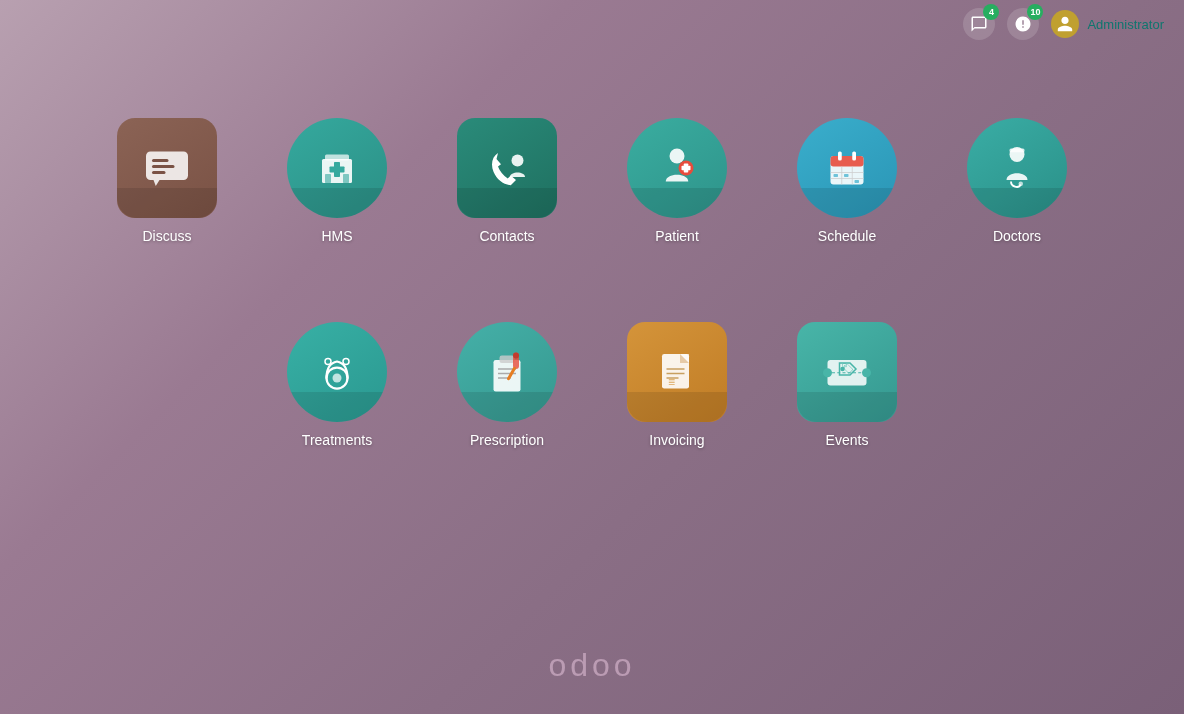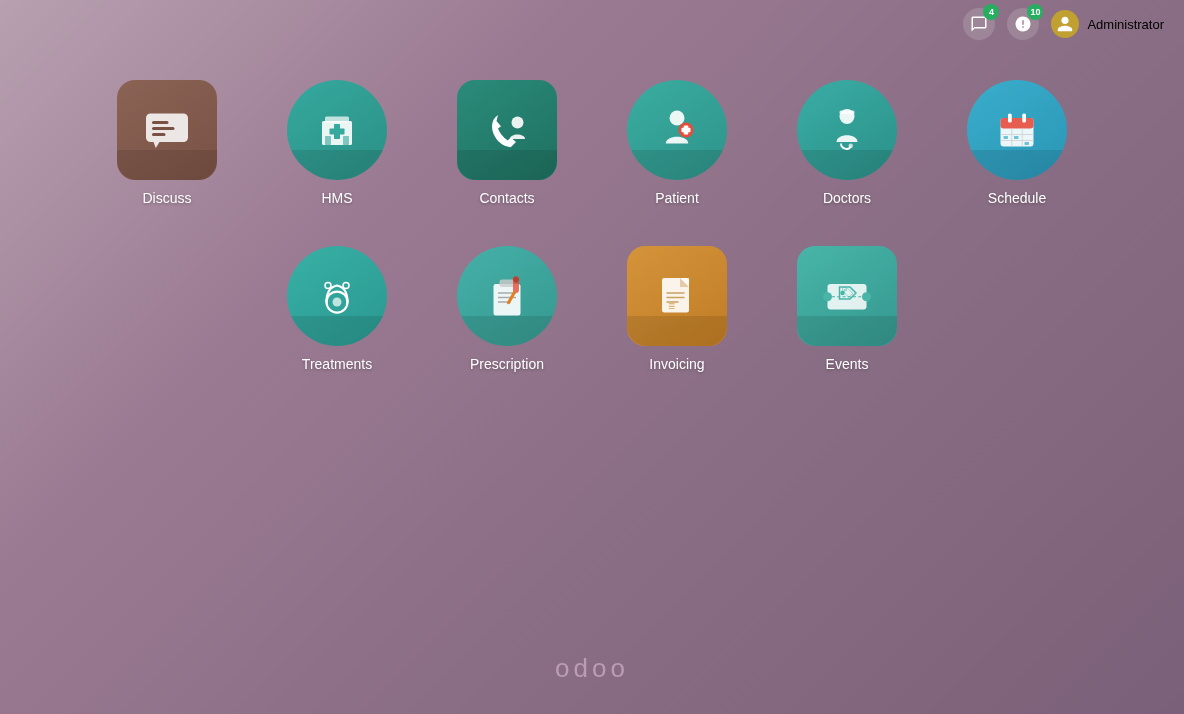--- a/index.html
+++ b/index.html
@@ -59,21 +59,21 @@
       width: 18px;
       height: 18px;
       fill: white;
     }
 
     .user-menu {
       display: flex;
       align-items: center;
       gap: 8px;
       cursor: pointer;
-      color: #000000;
+      color: #0f766e;
       font-size: 13px;
     }
 
     .user-avatar {
       width: 28px;
       height: 28px;
       border-radius: 50%;
       background: #c0a030;
       display: flex;
       align-items: center;
@@ -100,20 +100,21 @@
       align-items: flex-start;
       justify-content: center;
     }
 
     .app-item {
       display: flex;
       flex-direction: column;
       align-items: center;
       cursor: pointer;
       width: 110px;
+      margin-top: 38px;
     }
 
     .app-icon {
       width: 100px;
       height: 100px;
       border-radius: 20px;
       display: flex;
       align-items: center;
       justify-content: center;
       margin-bottom: 10px;
@@ -146,21 +147,21 @@
     .bg-teal-events { background: linear-gradient(145deg, #48b5a8, #359890); }
     .bg-purple { background: linear-gradient(145deg, #5c6298, #4a5082); }
 
     
     .odoo-logo {
       position: absolute;
       bottom: 30px;
       left: 50%;
       transform: translateX(-50%);
       color: #c8a8c0;
-      font-size: 26px;
+      font-size: 32px;
       font-weight: 300;
       letter-spacing: 4px;
       opacity: 0.8;
     }
 
     
     .icon-svg {
       width: 60px;
       height: 60px;
     }
@@ -266,56 +267,56 @@
 
           <circle cx="52" cy="40" r="10" fill="#e74c3c"></circle>
           <rect x="49" y="34" width="6" height="12" rx="1" fill="white"></rect>
           <rect x="46" y="37" width="12" height="6" rx="1" fill="white"></rect>
         </svg>
       </div>
       <span class="app-label">Patient</span>
     </div>
 
     <div class="app-item">
-      <div class="app-icon bg-teal-doctor circle">
-        <svg class="icon-svg" viewBox="0 0 80 80" fill="none">
-
-          <circle cx="40" cy="22" r="10" fill="white" opacity="0.9"></circle>
-          <path d="M26 56 C26 44 54 44 54 56" fill="white" opacity="0.9"></path>
-
-          <rect x="30" y="14" width="20" height="5" rx="2" fill="white" opacity="0.8"></rect>
-
-          <path d="M32 58 C32 65 42 68 45 62" stroke="white" stroke-width="2.5" fill="none"></path>
-          <circle cx="45" cy="61" r="3" fill="white" opacity="0.7"></circle>
-        </svg>
-      </div>
-      <span class="app-label">Doctors</span>
-    </div>
-
-    <div class="app-item">
       <div class="app-icon bg-blue circle">
         <svg class="icon-svg" viewBox="0 0 80 80" fill="none">
 
           <rect x="18" y="24" width="44" height="38" rx="4" fill="white" opacity="0.9"></rect>
           <rect x="18" y="24" width="44" height="14" rx="4" fill="#e74c3c" opacity="0.9"></rect>
 
           <rect x="28" y="18" width="5" height="12" rx="2" fill="white"></rect>
           <rect x="47" y="18" width="5" height="12" rx="2" fill="white"></rect>
 
           <line x1="18" y1="46" x2="62" y2="46" stroke="#ccc" stroke-width="1"></line>
           <line x1="18" y1="54" x2="62" y2="54" stroke="#ccc" stroke-width="1"></line>
           <line x1="33" y1="38" x2="33" y2="62" stroke="#ccc" stroke-width="1"></line>
           <line x1="47" y1="38" x2="47" y2="62" stroke="#ccc" stroke-width="1"></line>
 
           <rect x="22" y="48" width="6" height="4" rx="1" fill="#3aaecc" opacity="0.7"></rect>
           <rect x="36" y="48" width="6" height="4" rx="1" fill="#3aaecc" opacity="0.7"></rect>
           <rect x="50" y="56" width="6" height="4" rx="1" fill="#3aaecc" opacity="0.7"></rect>
         </svg>
       </div>
       <span class="app-label">Schedule</span>
+    </div>
+
+    <div class="app-item">
+      <div class="app-icon bg-teal-doctor circle">
+        <svg class="icon-svg" viewBox="0 0 80 80" fill="none">
+
+          <circle cx="40" cy="22" r="10" fill="white" opacity="0.9"></circle>
+          <path d="M26 56 C26 44 54 44 54 56" fill="white" opacity="0.9"></path>
+
+          <rect x="30" y="14" width="20" height="5" rx="2" fill="white" opacity="0.8"></rect>
+
+          <path d="M32 58 C32 65 42 68 45 62" stroke="white" stroke-width="2.5" fill="none"></path>
+          <circle cx="45" cy="61" r="3" fill="white" opacity="0.7"></circle>
+        </svg>
+      </div>
+      <span class="app-label">Doctors</span>
     </div>
 
   </div>
 
   <div class="app-row">
 
 
     <div class="app-item">
       <div class="app-icon bg-teal-appt circle">
         <svg class="icon-svg" viewBox="0 0 80 80" fill="none">

